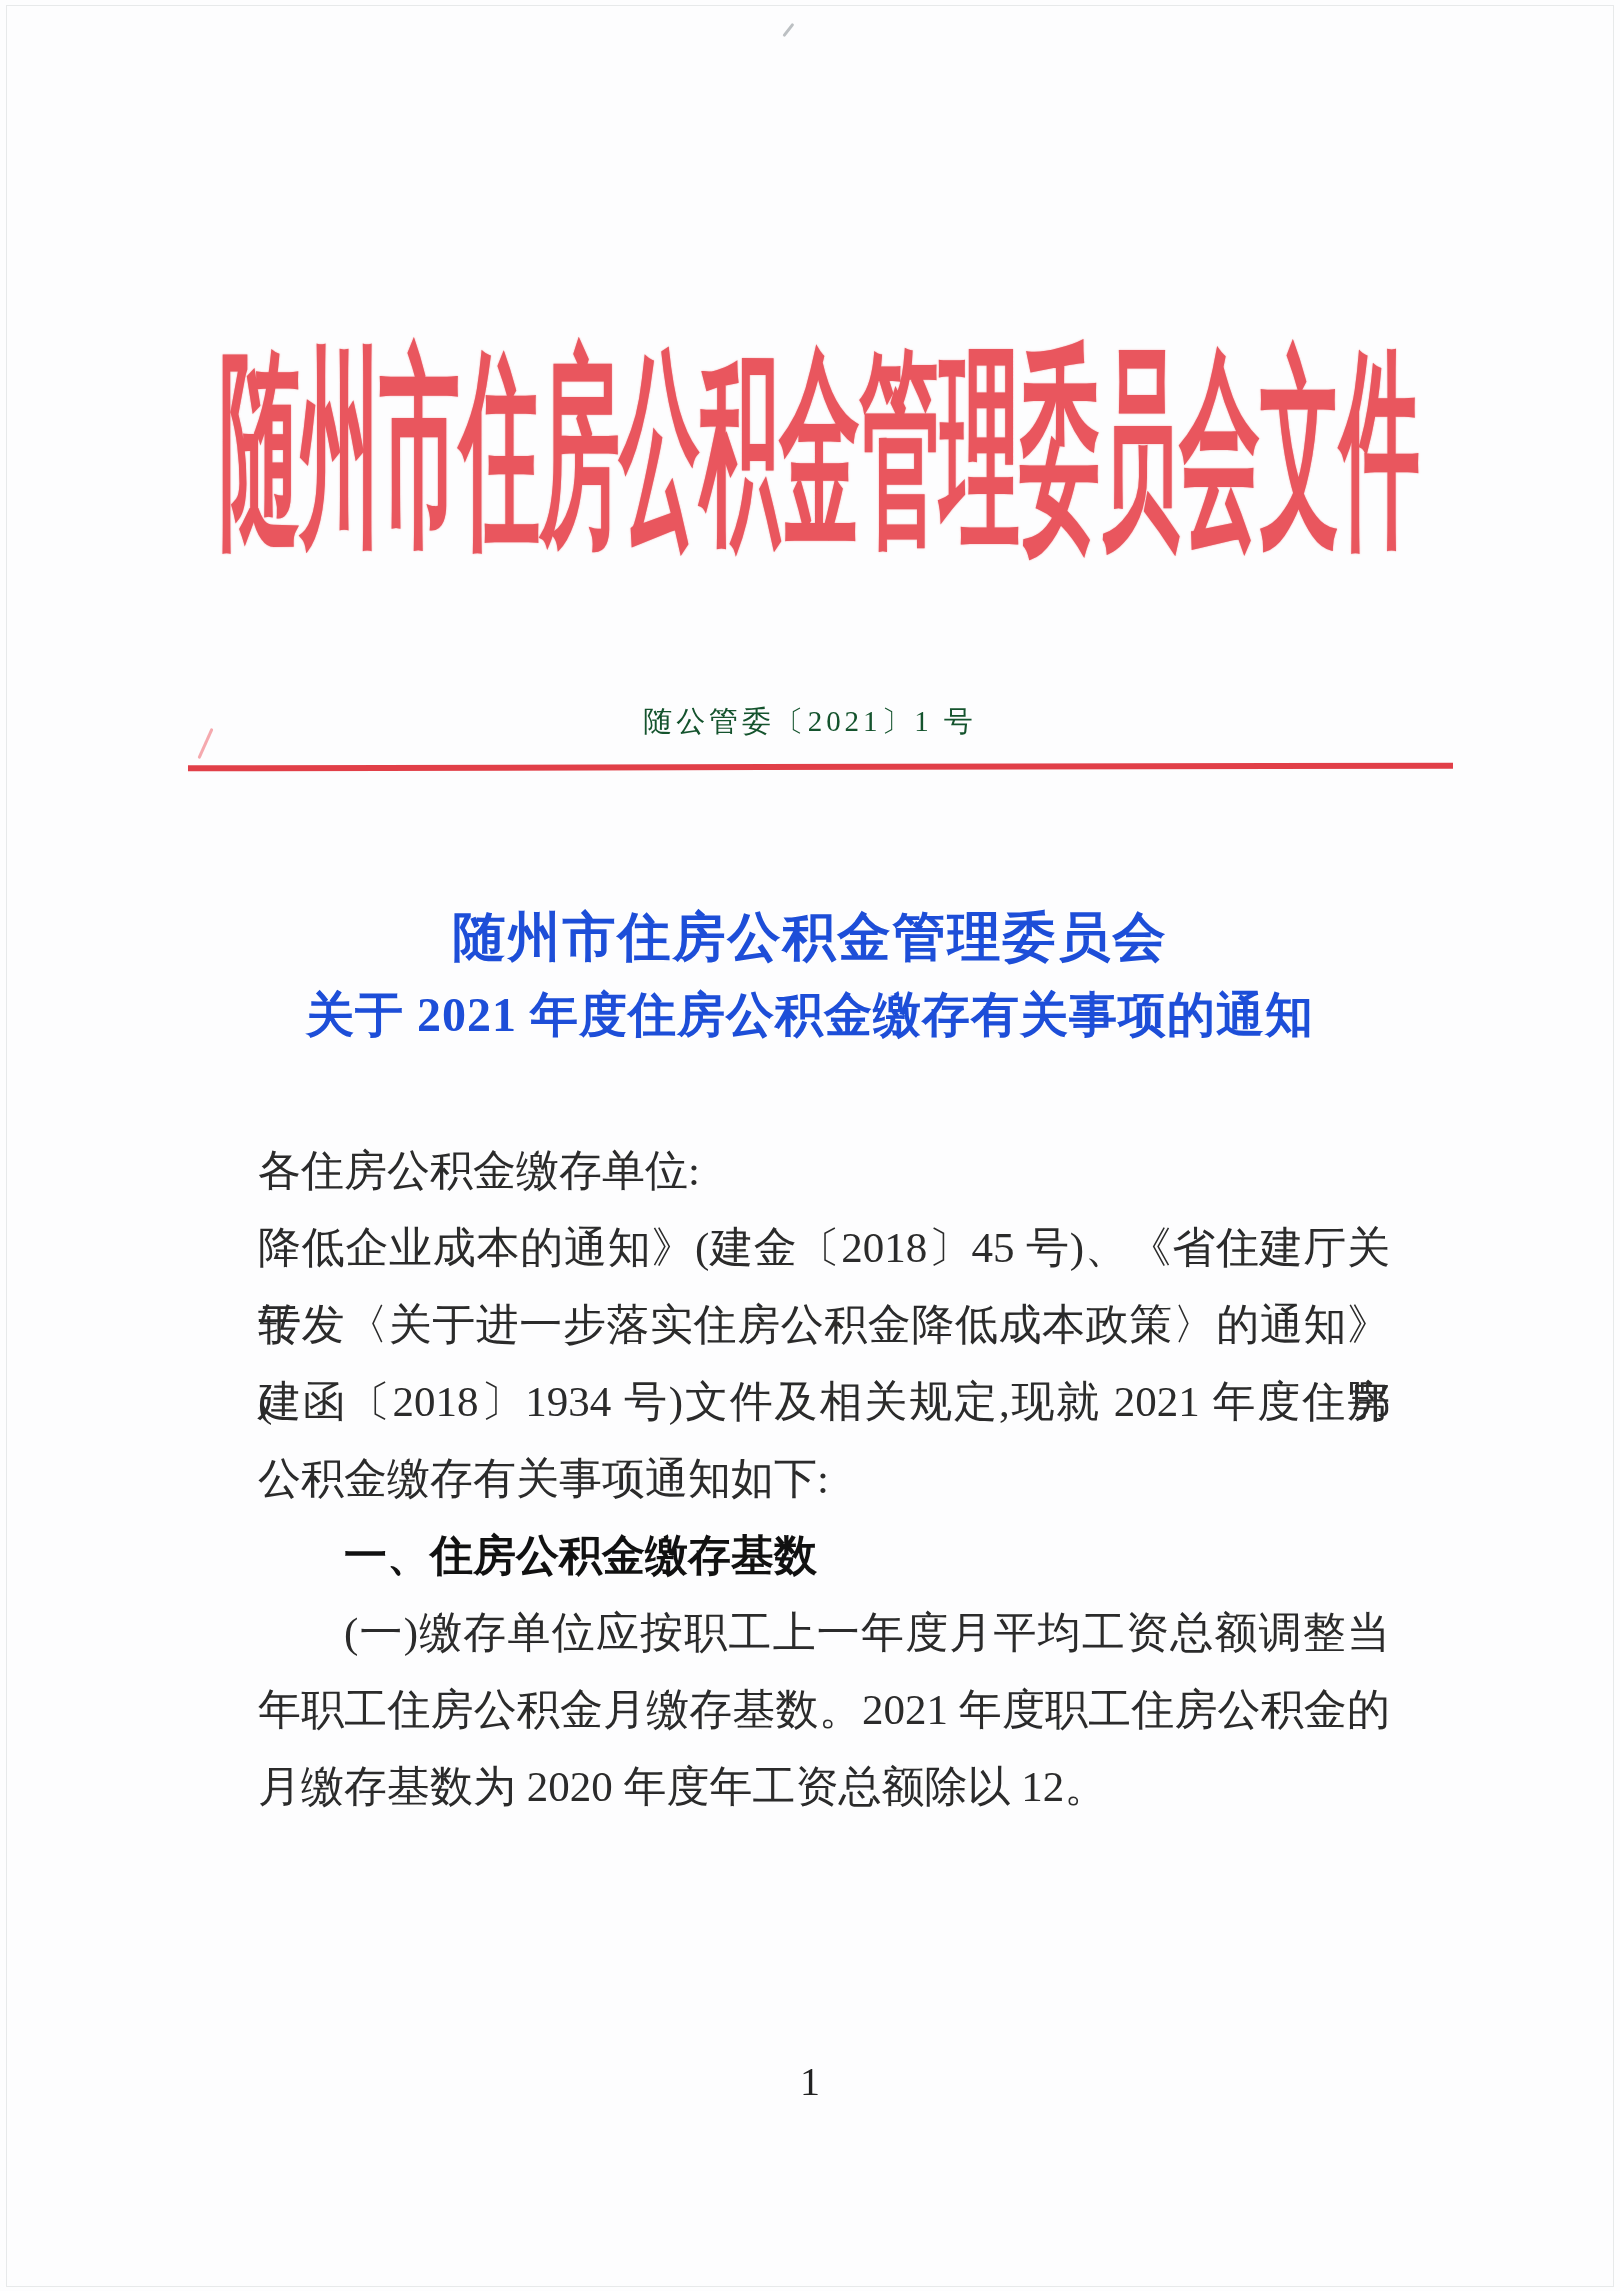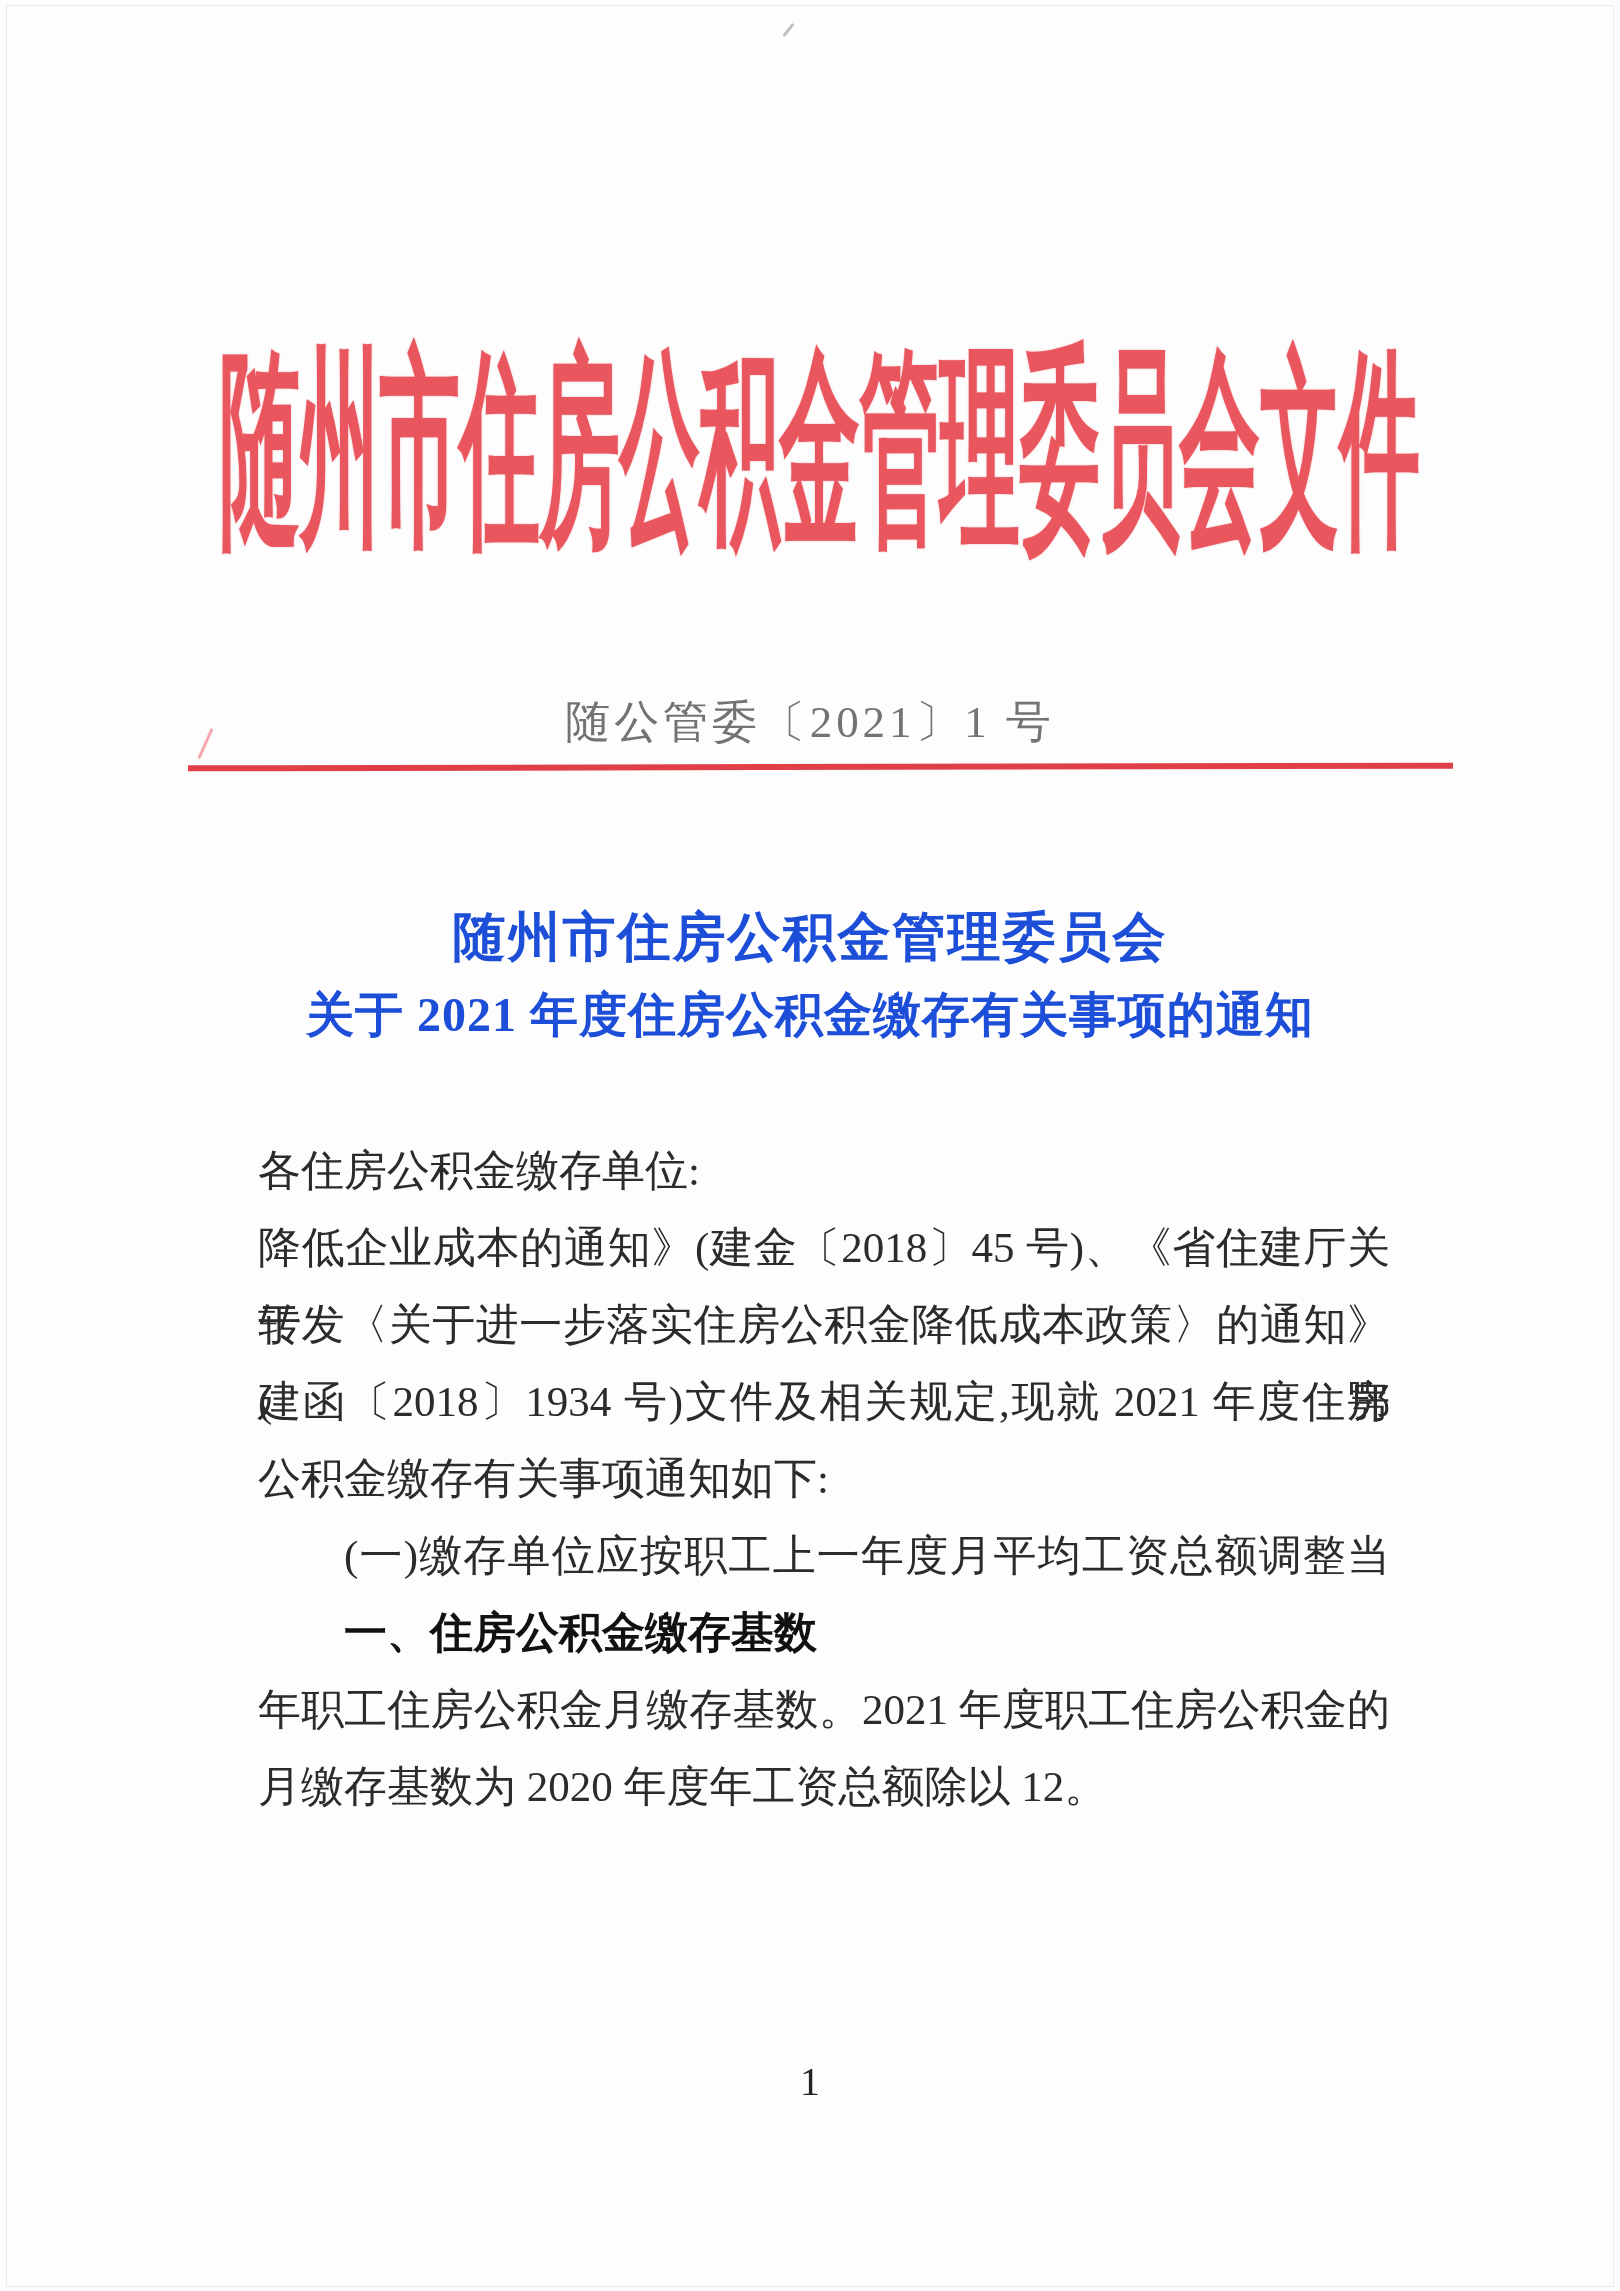--- a/index.html
+++ b/index.html
@@ -22,21 +22,21 @@
   .letterhead{
     position:absolute;top:453px;left:50.6%;
     transform:translate(-50%,-50%) scaleY(2.66);
     font-size:80px;font-weight:bold;letter-spacing:0px;
     color:#e9565e;white-space:nowrap;
     text-shadow:0 0 1px rgba(233,86,94,.6);
   }
   .docnum{
     position:absolute;top:722px;left:0;width:100%;
     transform:translateY(-50%);
-    text-align:center;font-size:45px;letter-spacing:3.9px;color:#737373;
+    text-align:center;font-size:29px;letter-spacing:3.9px;color:#14532d;
     white-space:nowrap;
   }
   .redline{
     position:absolute;left:188px;top:764px;width:1265px;height:5.9px;
     background:#e13f48;transform:rotate(-0.12deg);
   }
   .red-curl{
     position:absolute;left:204px;top:727px;width:2.9px;height:33px;
     background:#f2949a;transform:rotate(24deg);border-radius:2px;opacity:.8;
   }
@@ -82,22 +82,22 @@
   <div class="title-line title1">随州市住房公积金管理委员会</div>
 
   <div class="title-line title2">关于 2021 年度住房公积金缴存有关事项的通知</div>
 
   <div class="body-block">
     <div class="line">各住房公积金缴存单位:</div>
     <div class="line just">降低企业成本的通知》(建金〔2018〕45 号)、《省住建厅关于</div>
     <div class="line just">转发〈关于进一步落实住房公积金降低成本政策〉的通知》(鄂</div>
     <div class="line just">建函〔2018〕1934 号)文件及相关规定,现就 2021 年度住房</div>
     <div class="line">公积金缴存有关事项通知如下:</div>
+    <div class="line indent bold">一、住房公积金缴存基数</div>
     <div class="line indent just">(一)缴存单位应按职工上一年度月平均工资总额调整当</div>
-    <div class="line indent bold">一、住房公积金缴存基数</div>
     <div class="line just">年职工住房公积金月缴存基数。2021 年度职工住房公积金的</div>
     <div class="line">月缴存基数为 2020 年度年工资总额除以 12。</div>
   </div>
 
   <div class="pagenum">1</div>
 
 </div>
 
 
 </body></html>

